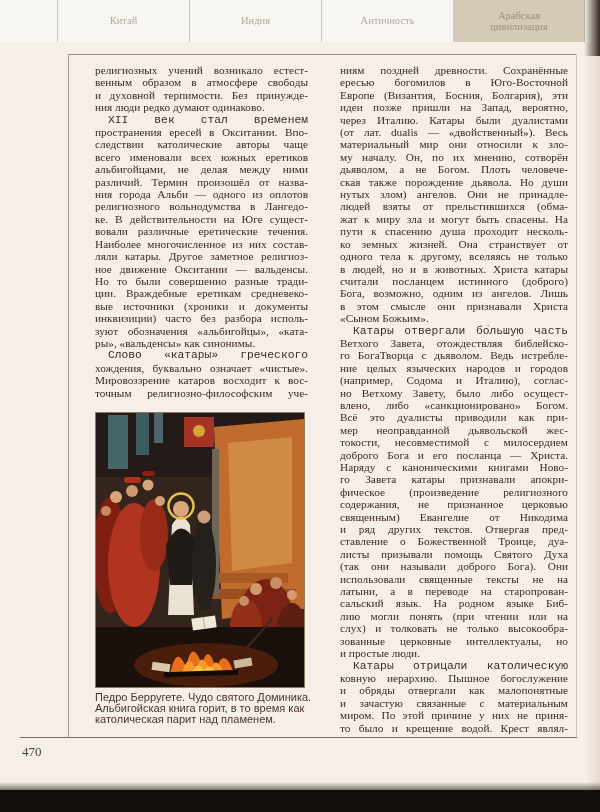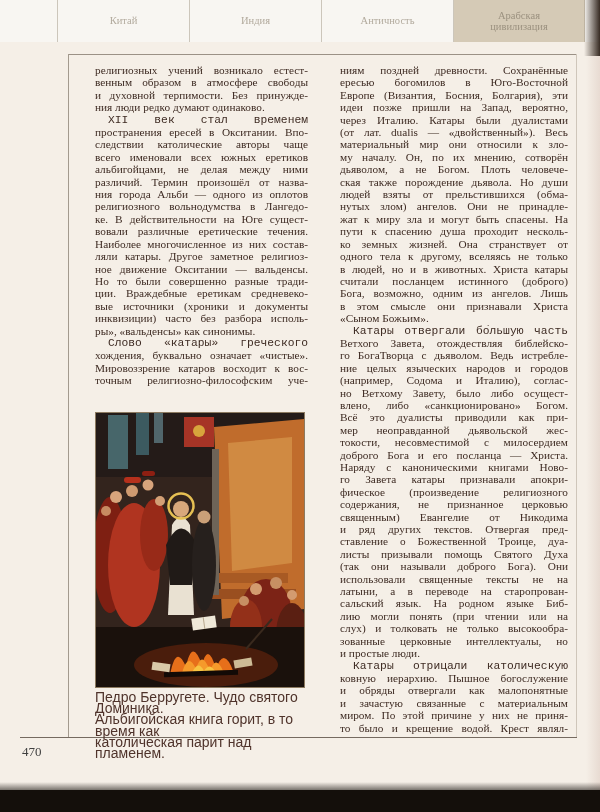--- a/index.html
+++ b/index.html
@@ -38,21 +38,21 @@
   .ln{height:12.42px;overflow:hidden;text-align:justify;}
   .ln::after{content:"";display:inline-block;width:100%;height:0;}
   .ln.nj{text-align:left;}
   .ln.nj::after{display:none;}
   .ln.ind{text-indent:13px;font-family:Liberation Mono, monospace;}
   
   #figure{position:absolute;left:95px;top:412px;width:208px;height:274px;
           border:1px solid #8c7a60;box-sizing:content-box;background:#33241d;}
   #figure svg{display:block;width:100%;height:100%;}
   #caption{position:absolute;left:95px;top:692px;width:218px;
-           font-family:"Liberation Sans",sans-serif;font-size:14px;line-height:11.2px;
+           font-family:"Liberation Sans",sans-serif;font-size:11px;line-height:11.2px;
            color:var(--caption-text);}
   #pageno{position:absolute;left:22px;top:744px;font-size:13px;color:#404040;}
 </style>
 </head>
 <body>
 
 <div id="stage">
 
   <div id="hdr">
       <div class="tab">Китай</div>
@@ -81,39 +81,40 @@
       <div class="ln">религиозного вольнодумства в Лангедо-</div>
       <div class="ln">ке. В действительности на Юге сущест-</div>
       <div class="ln">вовали различные еретические течения.</div>
       <div class="ln">Наиболее многочисленное из них состав-</div>
       <div class="ln">ляли катары. Другое заметное религиоз-</div>
       <div class="ln">ное движение Окситании — вальденсы.</div>
       <div class="ln">Но то были совершенно разные тради-</div>
       <div class="ln">ции. Враждебные еретикам средневеко-</div>
       <div class="ln">вые источники (хроники и документы</div>
       <div class="ln">инквизиции) часто без разбора исполь-</div>
+      <div class="ln">зуют обозначения «альбигойцы», «ката-</div>
       <div class="ln nj">ры», «вальденсы» как синонимы.</div>
       <div class="ln ind">Слово «катары» греческого проис-</div>
       <div class="ln">хождения, буквально означает «чистые».</div>
       <div class="ln">Мировоззрение катаров восходит к вос-</div>
       <div class="ln">точным религиозно-философским уче-</div>
     </div>
   <div class="col" id="col-right">
       <div class="ln">ниям поздней древности. Сохранённые</div>
       <div class="ln">ересью богомилов в Юго-Восточной</div>
       <div class="ln">Европе (Византия, Босния, Болгария), эти</div>
       <div class="ln">идеи позже пришли на Запад, вероятно,</div>
       <div class="ln">через Италию. Катары были дуалистами</div>
       <div class="ln">(от лат. dualis — «двойственный»). Весь</div>
       <div class="ln">материальный мир они относили к зло-</div>
       <div class="ln">му началу. Он, по их мнению, сотворён</div>
       <div class="ln">дьяволом, а не Богом. Плоть человече-</div>
       <div class="ln">ская также порождение дьявола. Но души</div>
+      <div class="ln">нутых злом) ангелов. Они не принадле-</div>
       <div class="ln">людей взяты от прельстившихся (обма-</div>
-      <div class="ln">нутых злом) ангелов. Они не принадле-</div>
       <div class="ln">жат к миру зла и могут быть спасены. На</div>
       <div class="ln">пути к спасению душа проходит несколь-</div>
       <div class="ln">ко земных жизней. Она странствует от</div>
       <div class="ln">одного тела к другому, вселяясь не только</div>
       <div class="ln">в людей, но и в животных. Христа катары</div>
       <div class="ln">считали посланцем истинного (доброго)</div>
       <div class="ln">Бога, возможно, одним из ангелов. Лишь</div>
       <div class="ln">в этом смысле они признавали Христа</div>
       <div class="ln nj">«Сыном Божьим».</div>
       <div class="ln ind">Катары отвергали бо́льшую часть книг</div>

